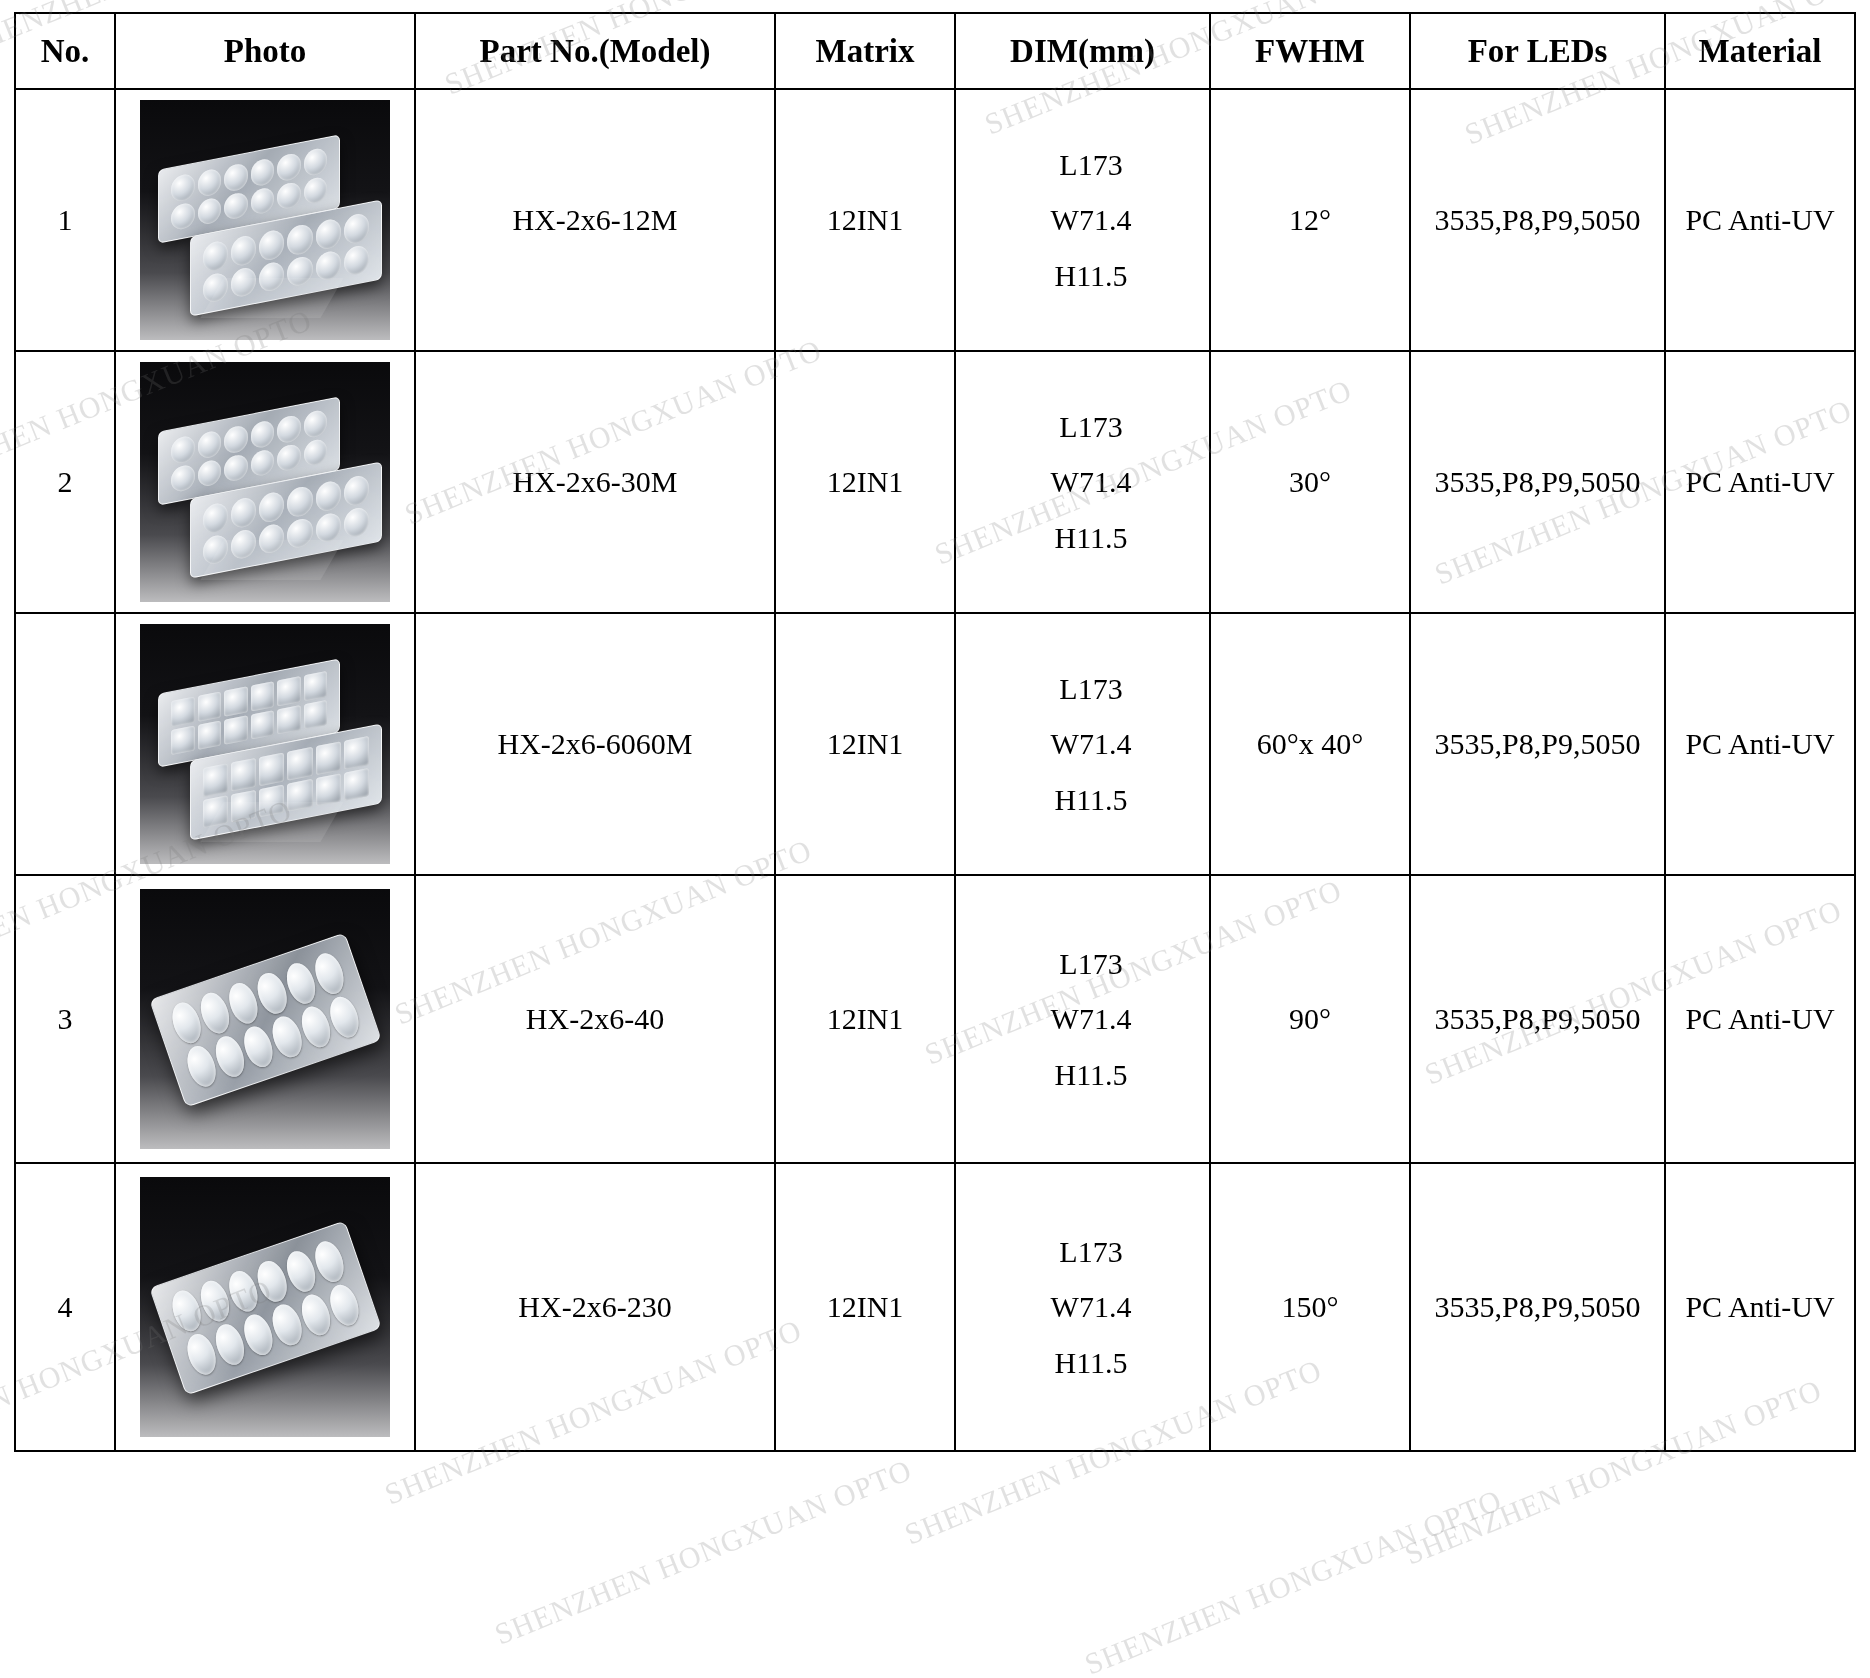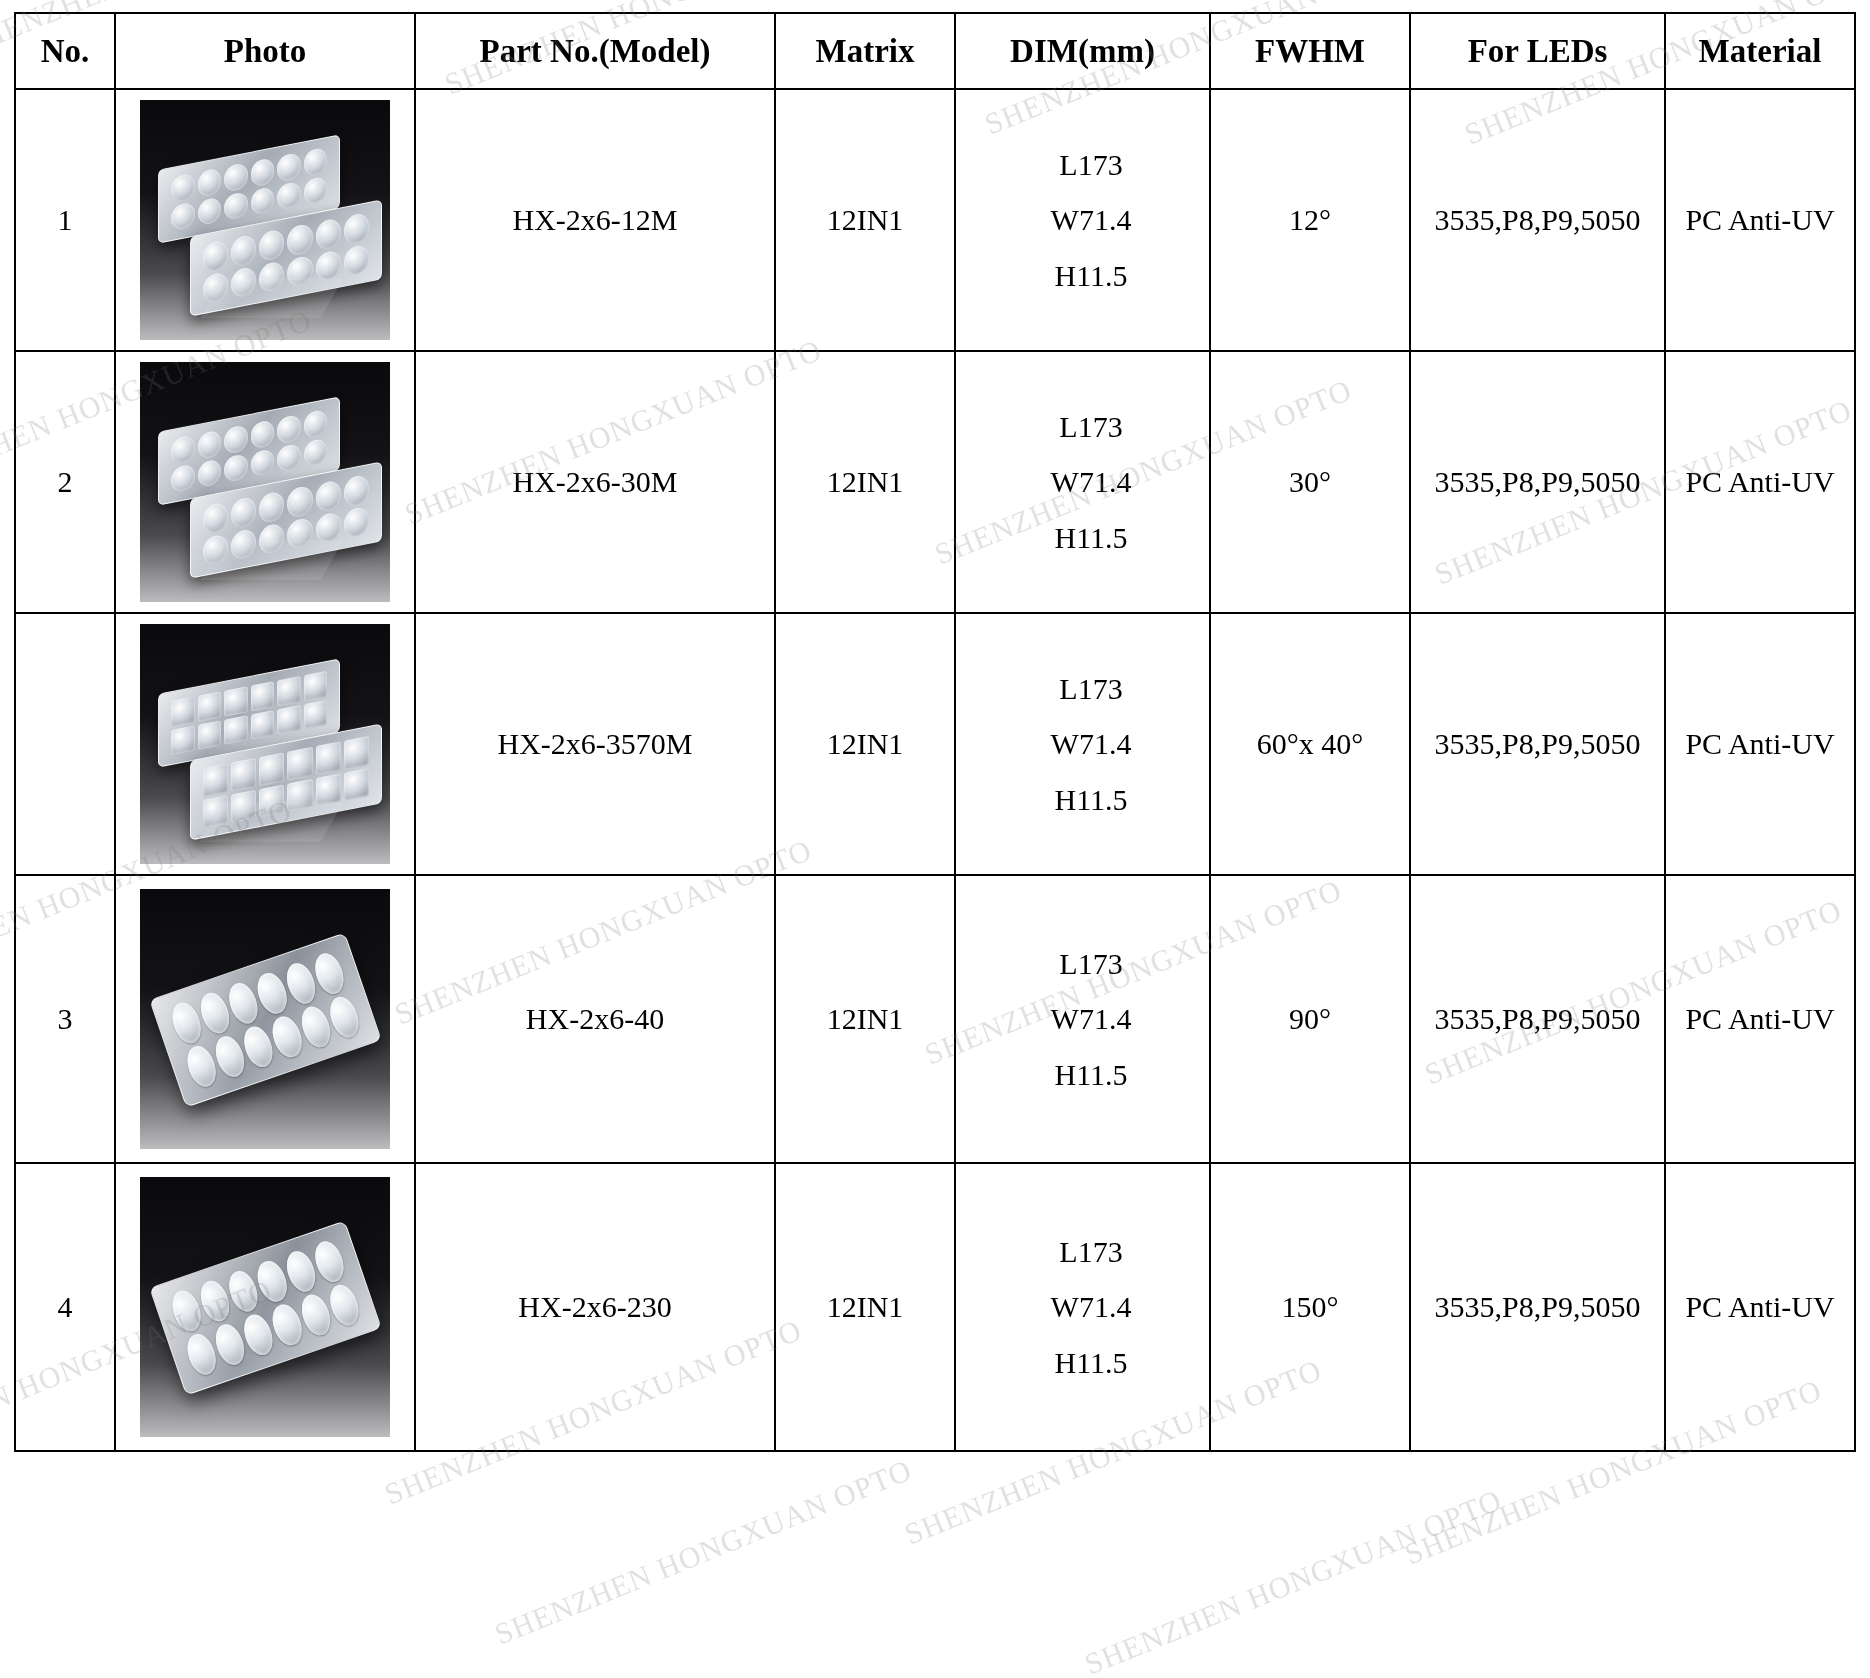--- a/index.html
+++ b/index.html
@@ -331,21 +331,21 @@
                   <i></i>
                   <i></i>
                   <i></i>
                   <i></i>
                   <i></i>
                 </div>
             </div>
             <div class="shadow"></div>
           </div>
         </td>
-        <td>HX-2x6-3570M</td>
+        <td>HX-2x6-6060M</td>
         <td>12IN1</td>
         <td>
           <div class="dim-lines">
             <div>L173</div>
             <div>W71.4</div>
             <div>H11.5</div>
           </div>
         </td>
         <td>60°x 40°</td>
         <td>3535,P8,P9,5050</td>

